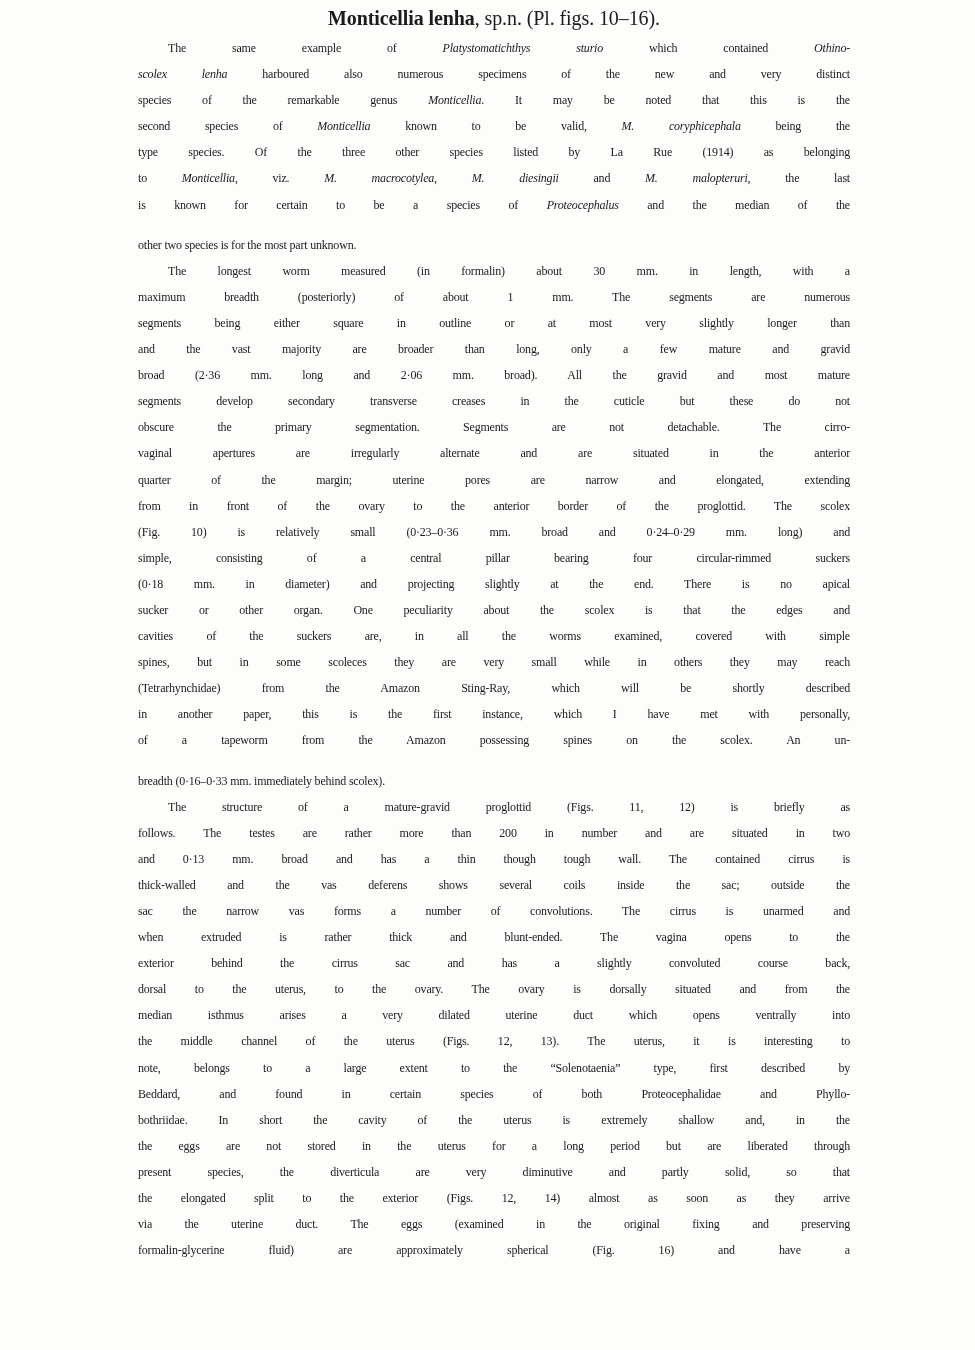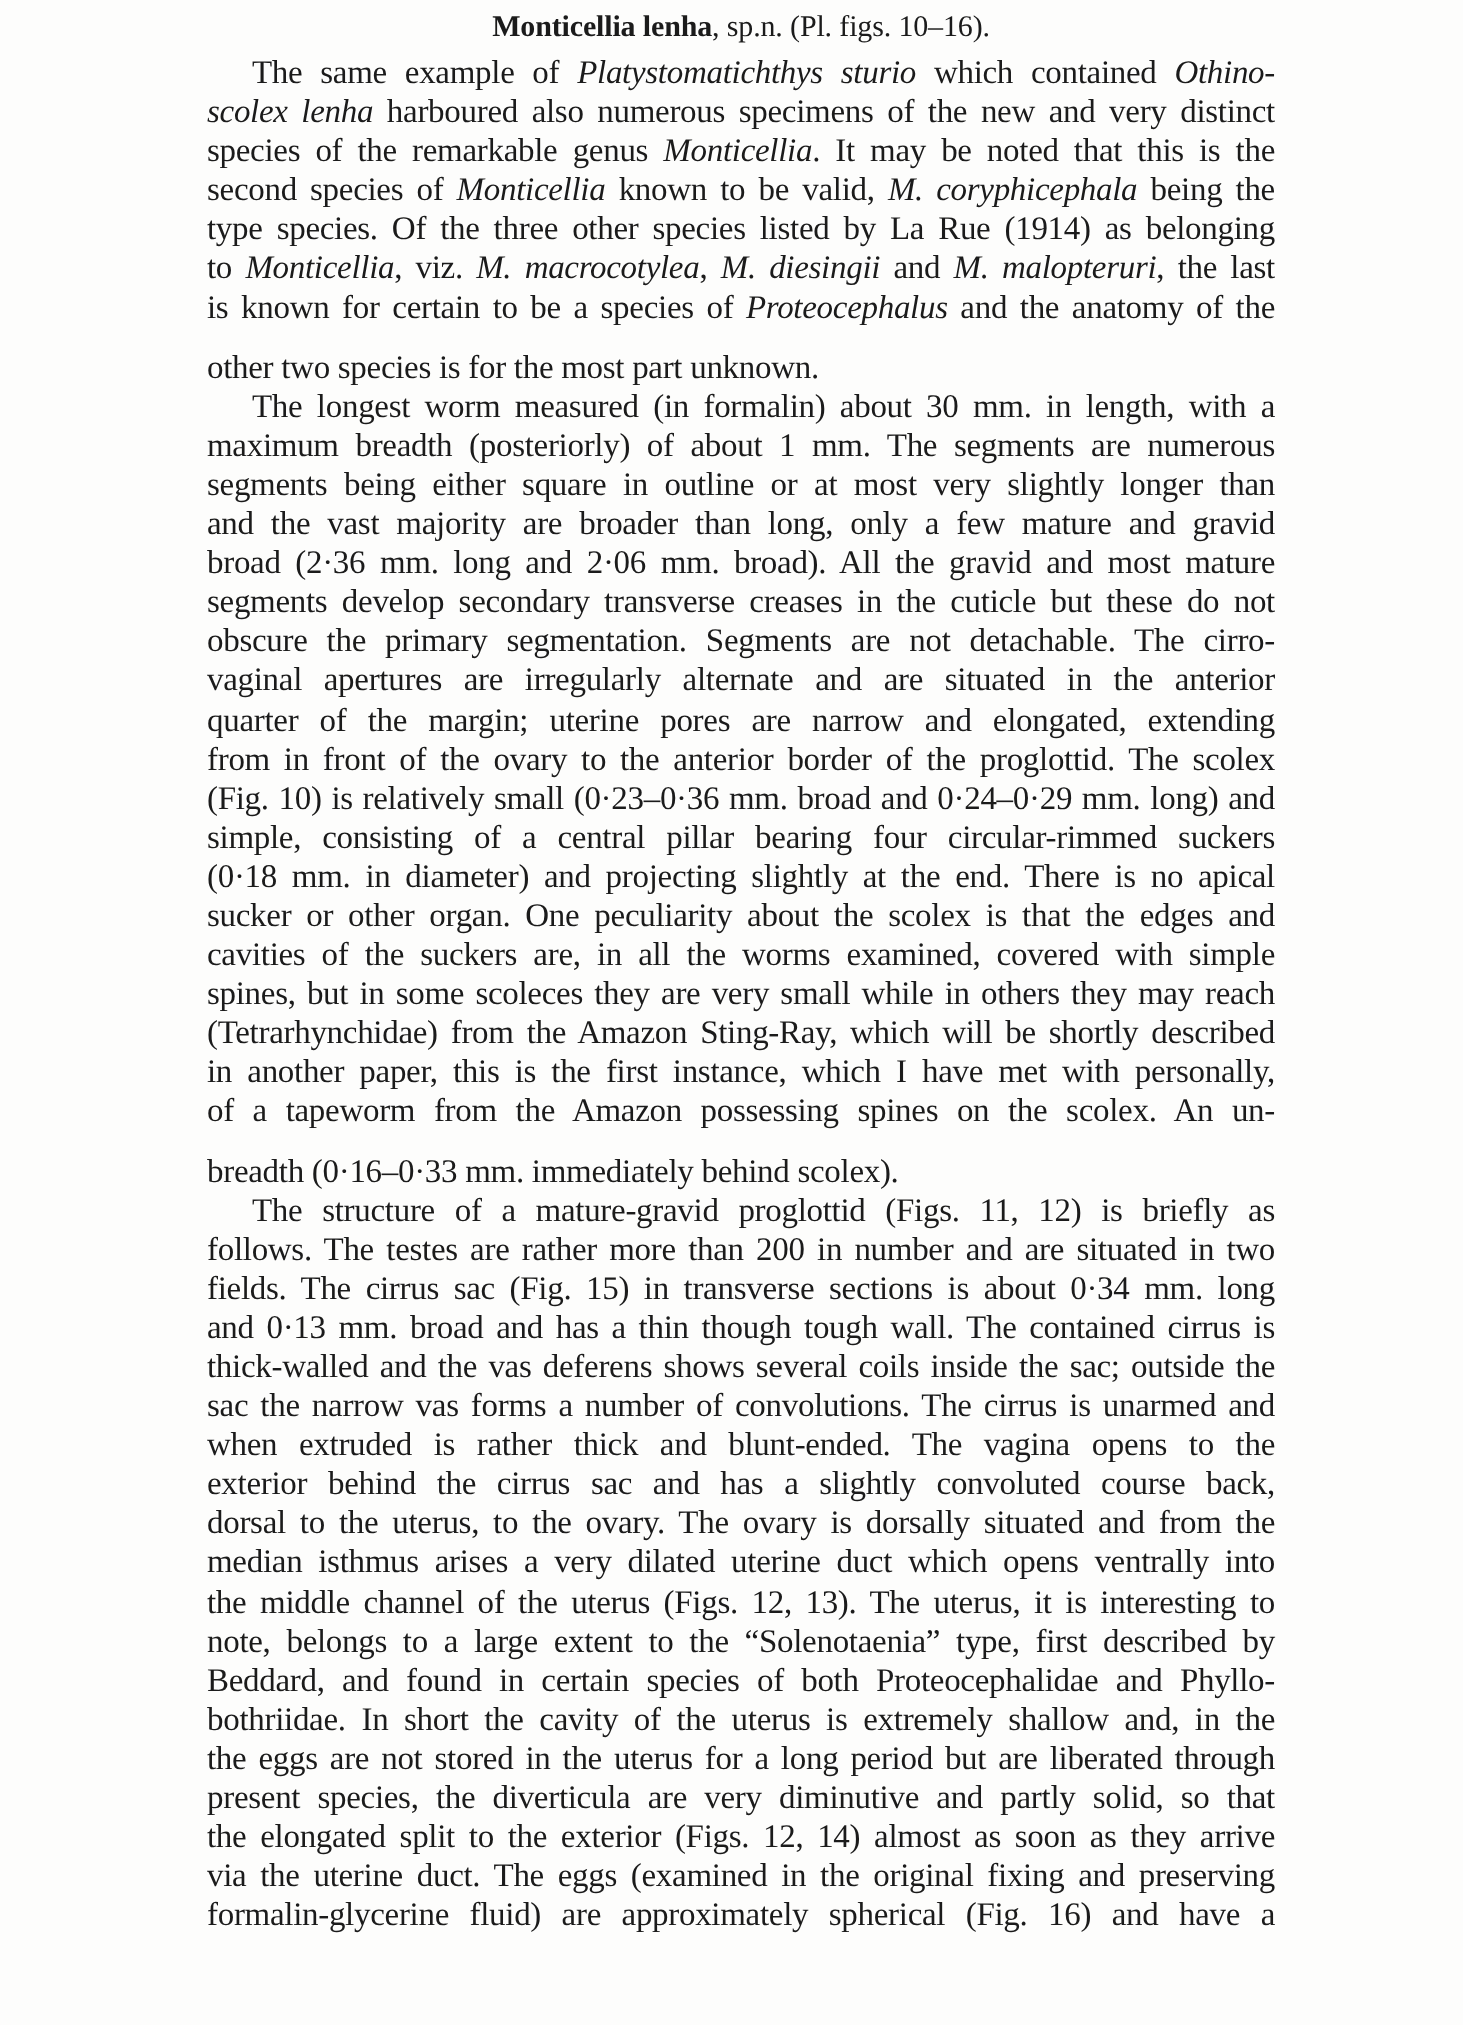--- a/index.html
+++ b/index.html
@@ -22,21 +22,21 @@
   .title {
     font-size: 20px;
     font-weight: normal;
     text-align: center;
     margin: 0 0 4px 0;
     line-height: 26px;
     letter-spacing: -0.1px;
   }
   .title .bold { font-weight: bold; }
   .line {
-    font-size: 22px;
+    font-size: 12px;
     line-height: 26.1px;
     letter-spacing: -0.2px;
     text-align: justify;
     text-align-last: justify;
     white-space: normal;
   }
   .line.flush { text-align-last: left; margin-top: 14px; }
   .line.indent { text-indent: 30px; }
   .it { font-style: italic; }
   .paragraph { margin: 0; }
@@ -48,21 +48,21 @@
   <div class="text-block">
     <h1 class="title"><span class="bold">Monticellia lenha</span><span>, sp.n. (Pl. figs. 10–16).</span></h1>
     <div id="paragraphs">
         <div class="paragraph">
           <div class="line indent"><span>The same example of </span><span class="it">Platystomatichthys sturio</span><span> which contained </span><span class="it">Othino-</span></div>
           <div class="line"><span class="it">scolex lenha</span><span> harboured also numerous specimens of the new and very distinct</span></div>
           <div class="line"><span>species of the remarkable genus </span><span class="it">Monticellia</span><span>. It may be noted that this is the</span></div>
           <div class="line"><span>second species of </span><span class="it">Monticellia</span><span> known to be valid, </span><span class="it">M. coryphicephala</span><span> being the</span></div>
           <div class="line"><span>type species. Of the three other species listed by La Rue (1914) as belonging</span></div>
           <div class="line"><span>to </span><span class="it">Monticellia</span><span>, viz. </span><span class="it">M. macrocotylea</span><span>, </span><span class="it">M. diesingii</span><span> and </span><span class="it">M. malopteruri</span><span>, the last</span></div>
-          <div class="line"><span>is known for certain to be a species of </span><span class="it">Proteocephalus</span><span> and the anatomy of the</span></div>
+          <div class="line"><span>is known for certain to be a species of </span><span class="it">Proteocephalus</span><span> and the median of the</span></div>
           <div class="line flush"><span>other two species is for the most part unknown.</span></div>
         </div>
         <div class="paragraph">
           <div class="line indent"><span>The longest worm measured (in formalin) about 30 mm. in length, with a</span></div>
           <div class="line"><span>maximum breadth (posteriorly) of about 1 mm. The segments are numerous</span></div>
           <div class="line"><span>segments being either square in outline or at most very slightly longer than</span></div>
           <div class="line"><span>and the vast majority are broader than long, only a few mature and gravid</span></div>
           <div class="line"><span>broad (2·36 mm. long and 2·06 mm. broad). All the gravid and most mature</span></div>
           <div class="line"><span>segments develop secondary transverse creases in the cuticle but these do not</span></div>
           <div class="line"><span>obscure the primary segmentation. Segments are not detachable. The cirro-</span></div>
@@ -76,21 +76,20 @@
           <div class="line"><span>cavities of the suckers are, in all the worms examined, covered with simple</span></div>
           <div class="line"><span>spines, but in some scoleces they are very small while in others they may reach</span></div>
           <div class="line"><span>(Tetrarhynchidae) from the Amazon Sting-Ray, which will be shortly described</span></div>
           <div class="line"><span>in another paper, this is the first instance, which I have met with personally,</span></div>
           <div class="line"><span>of a tapeworm from the Amazon possessing spines on the scolex. An un-</span></div>
           <div class="line flush"><span>breadth (0·16–0·33 mm. immediately behind scolex).</span></div>
         </div>
         <div class="paragraph">
           <div class="line indent"><span>The structure of a mature-gravid proglottid (Figs. 11, 12) is briefly as</span></div>
           <div class="line"><span>follows. The testes are rather more than 200 in number and are situated in two</span></div>
-          <div class="line"><span>fields. The cirrus sac (Fig. 15) in transverse sections is about 0·34 mm. long</span></div>
           <div class="line"><span>and 0·13 mm. broad and has a thin though tough wall. The contained cirrus is</span></div>
           <div class="line"><span>thick-walled and the vas deferens shows several coils inside the sac; outside the</span></div>
           <div class="line"><span>sac the narrow vas forms a number of convolutions. The cirrus is unarmed and</span></div>
           <div class="line"><span>when extruded is rather thick and blunt-ended. The vagina opens to the</span></div>
           <div class="line"><span>exterior behind the cirrus sac and has a slightly convoluted course back,</span></div>
           <div class="line"><span>dorsal to the uterus, to the ovary. The ovary is dorsally situated and from the</span></div>
           <div class="line"><span>median isthmus arises a very dilated uterine duct which opens ventrally into</span></div>
           <div class="line"><span>the middle channel of the uterus (Figs. 12, 13). The uterus, it is interesting to</span></div>
           <div class="line"><span>note, belongs to a large extent to the “Solenotaenia” type, first described by</span></div>
           <div class="line"><span>Beddard, and found in certain species of both Proteocephalidae and Phyllo-</span></div>

